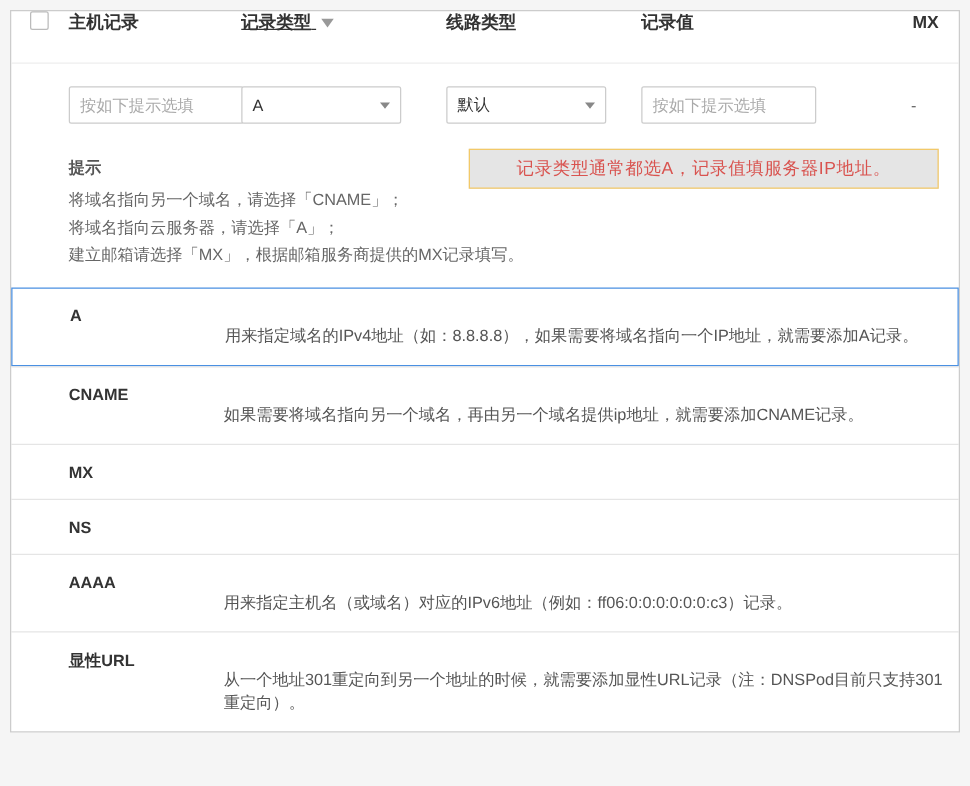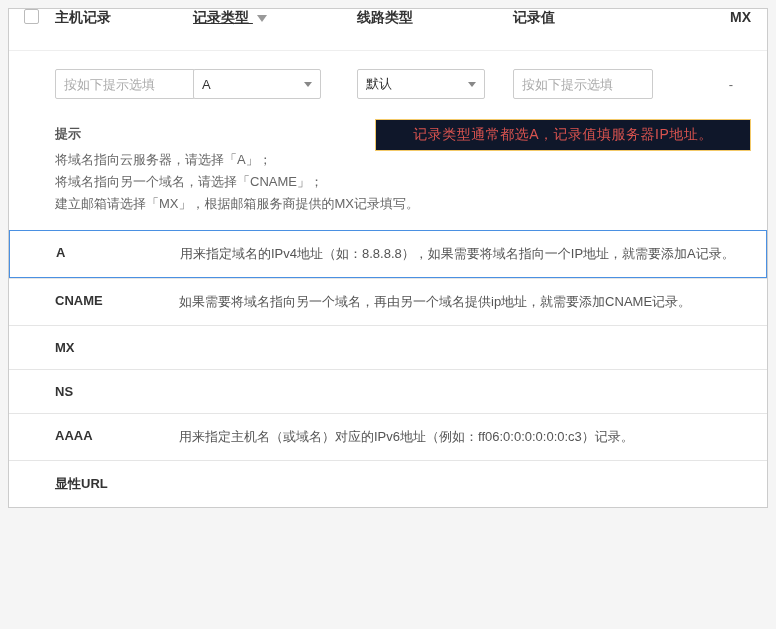--- a/index.html
+++ b/index.html
@@ -101,21 +101,21 @@
     color:#666;
     line-height: 22px;
   }
   .callout {
     position:absolute;
     top: 2px;
     right: 16px;
     width: 376px;
     height: 32px;
     border:1px solid #f3c968;
-    background:#0f172a;
+    background:#e5e5e5;
     color:#d9534f;
     font-size:14px;
     display:flex;
     align-items:center;
     justify-content:center;
     letter-spacing:0.5px;
   }
 
   .record-list { }
   .record-row {
@@ -131,20 +131,21 @@
   }
   .record-type {
     width: 124px;
     color:#333;
     font-weight:600;
     flex-shrink:0;
   }
   .record-desc {
     color:#555;
     line-height:18px;
+    margin-top:15px;
   }
 </style>
 </head>
 <body>
 
 <div class="panel">
 
   <div class="header-row">
     <div class="col-check">
       <div class="checkbox"></div>
@@ -180,22 +181,22 @@
       <input class="text-input" type="text" placeholder="按如下提示选填" style="">
     </div>
     <div class="cell5">
       <span>-</span>
     </div>
   </div>
 
   <div class="hint-block">
     <div class="callout">记录类型通常都选A，记录值填服务器IP地址。</div>
     <div class="hint-title">提示</div>
+    <div class="hint-line">将域名指向另一个域名，请选择「CNAME」；</div>
     <div class="hint-line">将域名指向云服务器，请选择「A」；</div>
-    <div class="hint-line">将域名指向另一个域名，请选择「CNAME」；</div>
     <div class="hint-line">建立邮箱请选择「MX」，根据邮箱服务商提供的MX记录填写。</div>
   </div>
 
   <div class="record-list">
       <div class="record-row active">
         <div class="record-type">A</div>
         <div class="record-desc">用来指定域名的IPv4地址（如：8.8.8.8），如果需要将域名指向一个IP地址，就需要添加A记录。</div>
       </div>
       <div class="record-row">
         <div class="record-type">CNAME</div>
@@ -206,16 +207,17 @@
       </div>
       <div class="record-row">
         <div class="record-type">NS</div>
       </div>
       <div class="record-row">
         <div class="record-type">AAAA</div>
         <div class="record-desc">用来指定主机名（或域名）对应的IPv6地址（例如：ff06:0:0:0:0:0:0:c3）记录。</div>
       </div>
       <div class="record-row">
         <div class="record-type">显性URL</div>
+        <div class="record-desc">从一个地址301重定向到另一个地址的时候，就需要添加显性URL记录（注：DNSPod目前只支持301重定向）。</div>
       </div>
     </div>
 
 </div>
 
 </body></html>

